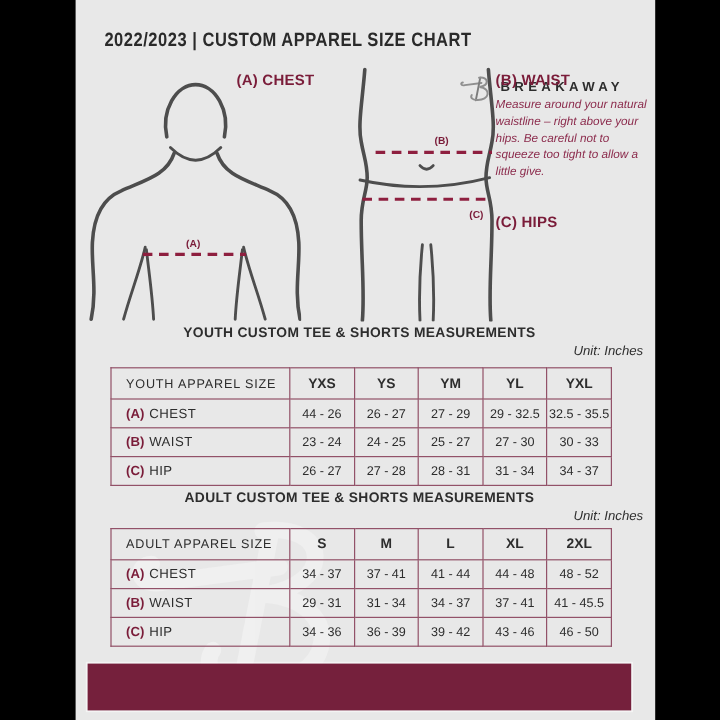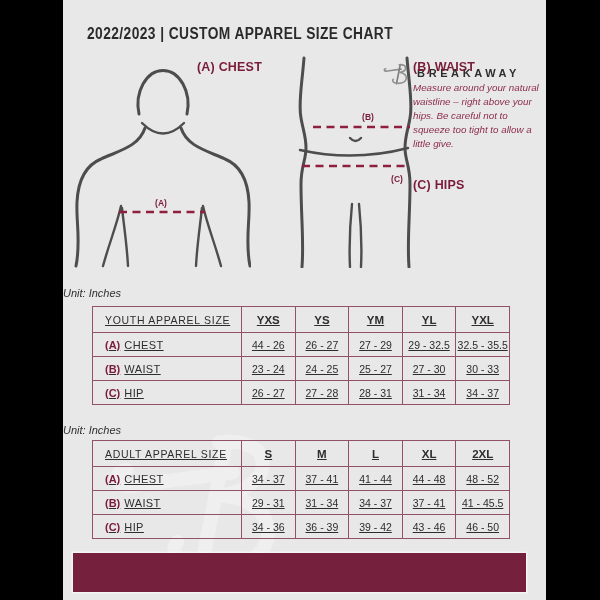--- a/index.html
+++ b/index.html
@@ -39,35 +39,34 @@
   
   .guide{position:absolute;}
   .guide-chest{left:134px;top:60px;width:114px;}
   .guide-waist{left:350px;top:60px;width:127px;}
   .guide-hips{left:350px;top:162px;width:131px;margin-top:16px;}
   .guide h3{margin:0 0 7px 0;font-size:12.5px;font-weight:700;color:#7a1c39;letter-spacing:.2px;}
   .guide p{margin:0;font-size:9.8px;font-style:italic;color:#8c2c4d;line-height:1.42;}
   
   .tbl-title{position:absolute;left:0;width:473px;text-align:center;
     font-size:11.5px;font-weight:700;letter-spacing:.3px;color:#2d2d2d;}
-  .tbl-unit{position:absolute;left:0;width:473px;text-align:left;
+  .tbl-unit{position:absolute;left:0;width:473px;text-align:right;
     font-size:11px;font-style:italic;color:#2f2f2f;}
   .youth-title{top:272px;} .youth-unit{top:287px;}
   .adult-title{top:409px;} .adult-unit{top:424px;}
   .size-table{
     position:absolute;left:29px;width:418px;border-collapse:collapse;
     table-layout:fixed;z-index:2;
   }
   .youth-table{top:306px;}
   .adult-table{top:440px;}
   .size-table th,.size-table td{
     border:1.5px solid #925168;background:transparent;
     height:23px;padding:0;font-size:10.5px;color:#2d2d2d;text-align:center;
     vertical-align:middle;
-    text-decoration:underline;
   }
   .size-table tr:first-child th{height:25px;}
   .size-table .corner{width:136px;text-align:left;padding-left:12px;
     font-weight:400;letter-spacing:.7px;font-size:10.5px;}
   .size-table th.size-col{font-weight:700;font-size:11.5px;}
   .size-table td.rowlabel{text-align:left;padding-left:12px;font-size:11px;}
   .pfx{color:#7a1c39;font-weight:700;margin-right:4px;}
   .lbl{color:#2d2d2d;font-weight:400;letter-spacing:.4px;}
   
   .watermark{position:absolute;left:40px;top:410px;z-index:1;opacity:.85;}
@@ -129,20 +128,21 @@
     <div class="guide guide-hips">
       <h3>(C) HIPS</h3>
     </div>
 
     <svg class="watermark" width="195" height="185" viewBox="0 0 40 40">
       <path d="M 4 13 C 1 13 1 17.5 6.5 16.2 L 27 13.5" fill="none" stroke="#f1f1f1" stroke-width="3" stroke-linecap="round"></path>
       <path d="M 25.5 7 L 20 35" fill="none" stroke="#f1f1f1" stroke-width="3" stroke-linecap="round"></path>
       <path d="M 24 7 C 36 5.5 37 16.5 24.5 18.5 C 39 19.5 38 35.5 21 34.5 C 15.5 34.2 13 31.5 15 28.5" fill="none" stroke="#f1f1f1" stroke-width="3" stroke-linecap="round"></path>
     </svg>
 
+    <div class="tbl-title youth-title">YOUTH CUSTOM TEE &amp; SHORTS MEASUREMENTS</div>
     <div class="tbl-unit youth-unit">Unit: Inches</div>
     <table class="size-table youth-table">
       <tbody>
           <tr>
         <th class="corner">YOUTH APPAREL SIZE</th>
         <th class="size-col">YXS</th>
         <th class="size-col">YS</th>
         <th class="size-col">YM</th>
         <th class="size-col">YL</th>
         <th class="size-col">YXL</th>
@@ -167,20 +167,21 @@
         <td class="rowlabel"><span class="pfx">(C)</span><span class="lbl">HIP</span></td>
         <td>26 - 27</td>
         <td>27 - 28</td>
         <td>28 - 31</td>
         <td>31 - 34</td>
         <td>34 - 37</td>
       </tr>
     </tbody>
       </table>
 
+    <div class="tbl-title adult-title">ADULT CUSTOM TEE &amp; SHORTS MEASUREMENTS</div>
     <div class="tbl-unit adult-unit">Unit: Inches</div>
     <table class="size-table adult-table">
       <tbody>
           <tr>
         <th class="corner">ADULT APPAREL SIZE</th>
         <th class="size-col">S</th>
         <th class="size-col">M</th>
         <th class="size-col">L</th>
         <th class="size-col">XL</th>
         <th class="size-col">2XL</th>

